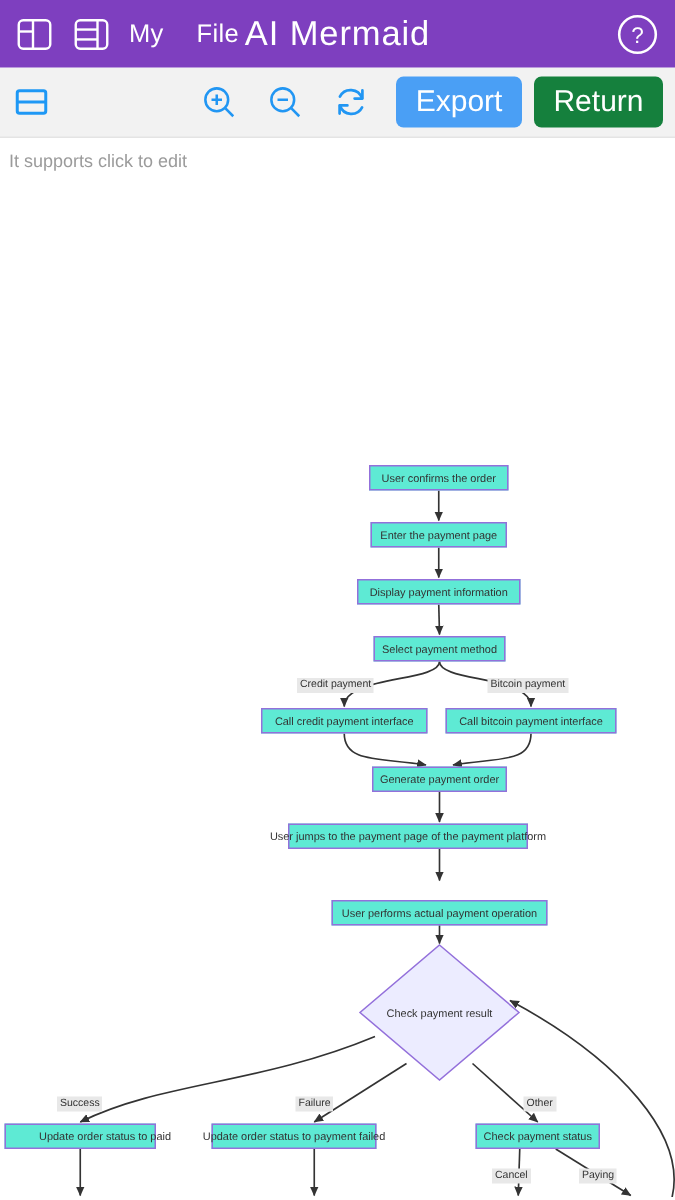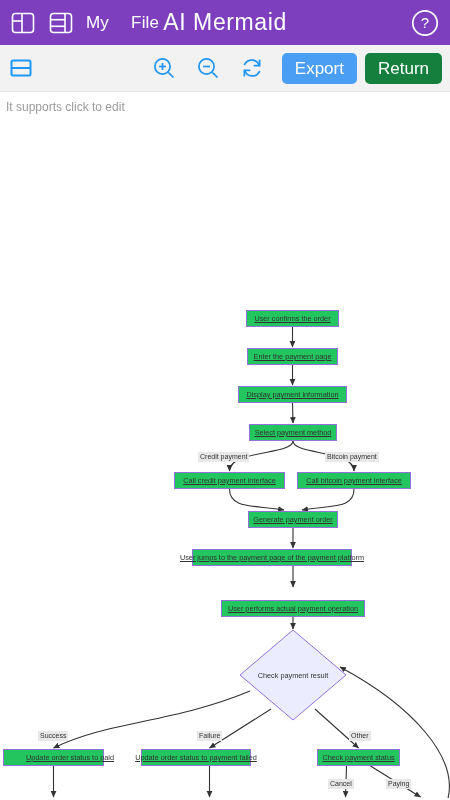--- a/index.html
+++ b/index.html
@@ -59,21 +59,21 @@
   }
   .tb-left-icon { width: 26px; height: 26px; }
   .tb-spacer { flex: 1 1 auto; }
   .tb-icon {
     width: 26px; height: 26px;
     margin: 0 9px;
   }
   .tb-btn {
     border: none;
     color: #ffffff;
-    font-size: 17px;
+    font-size: 20px;
     font-family: "Liberation Sans", sans-serif;
     border-radius: 5px;
     padding: 7px 13px;
     margin-left: 8px;
     cursor: pointer;
     line-height: 1;
   }
   .tb-btn.export { background: #4a9ff5; }
   .tb-btn.ret    { background: #15803d; }
 
@@ -88,34 +88,33 @@
   .canvas {
     position: relative;
     width: 450px;
     height: 680px;
     background: #ffffff;
   }
   .canvas svg { position: absolute; top: 0; left: 0; }
 
   .node {
     position: absolute;
-    background: #22c55e;
+    background: #5eead4;
     border: 1px solid #9370db;
     color: #333333;
     font-size: 7.3px;
     font-family: "Liberation Sans", sans-serif;
     display: flex;
     align-items: center;
     justify-content: center;
     text-align: right;
     white-space: nowrap;
     height: 17px;
     padding: 0 6px;
     cursor: pointer;
-    text-decoration: underline;
   }
   .edge-label {
     position: absolute;
     background: #e8e8e8;
     color: #333333;
     font-size: 7px;
     padding: 1px 2px;
     white-space: nowrap;
     line-height: 1.1;
   }

